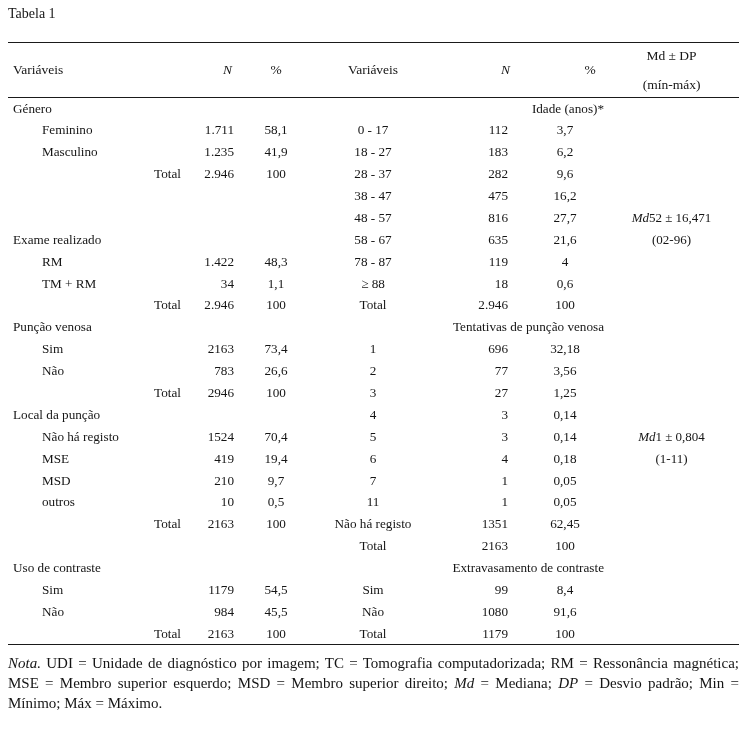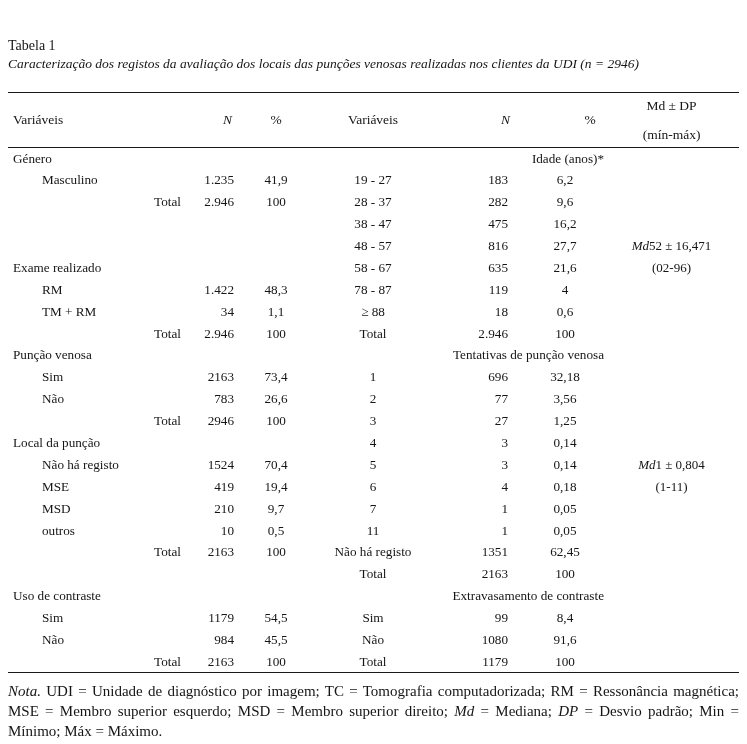--- a/index.html
+++ b/index.html
@@ -1,19 +1,19 @@
 <!DOCTYPE html>
 <html><head>
 <meta charset="utf-8">
 <style>
   html,body{margin:0;padding:0;background:#fff;}
   body{color:#151515;font-family:"Liberation Serif","DejaVu Serif",serif;
        -webkit-font-smoothing:antialiased;}
   .page{width:747px;height:744px;box-sizing:border-box;padding:5px 8px 0 8px;overflow:hidden;}
-  .title{font-size:14px;line-height:18px;margin-top:32px;}
+  .title{font-size:14px;line-height:18px;}
   .caption{font-size:13.5px;font-style:italic;line-height:18px;}
   table.stats{border-collapse:collapse;table-layout:fixed;width:731px;margin-top:19px;
       border-top:1.6px solid #1a1a1a;border-bottom:1.6px solid #1a1a1a;}
   thead tr{height:55px;border-bottom:1.4px solid #1a1a1a;}
   th{font-weight:normal;font-size:13.5px;vertical-align:middle;padding:0;}
   .h-lbl{text-align:left;padding-left:5px;}
   .h-n{text-align:right;padding-right:12px;font-style:italic;}
   .h-pct{text-align:center;}
   .h-varR{text-align:center;}
   .h-nR{text-align:right;padding-right:16px;font-style:italic;}
@@ -35,21 +35,20 @@
   td.pctR{text-align:center;}
   td.md{text-align:center;font-size:13px;}
   td.md i,.note i{font-style:italic;}
   .note{width:731px;font-size:15px;line-height:20px;margin-top:8px;text-align:justify;}
 </style>
 </head>
 <body>
 
 <div class="page">
   <div class="title">Tabela 1</div>
-  <div class="caption">Caracterização dos registos da avaliação dos locais das punções venosas realizadas nos clientes da UDI (n = 2946)</div>
 
   <table class="stats">
     <colgroup>
       <col style="width:140px">
         <col style="width:36px">
         <col style="width:60px">
         <col style="width:64px">
       <col style="width:130px">
         <col style="width:88px">
         <col style="width:78px">
@@ -71,25 +70,35 @@
     </thead>
     <tbody id="tbody">
         <tr>
           <td class="sec" colspan="2">Género</td>
           <td class="numL"></td>
           <td class="pctL"></td>
           <td class="rsec" colspan="3">Idade (anos)*</td>
           <td class="md"></td>
         </tr>
         <tr>
+          <td class="lbl">Feminino</td>
+          <td class="tot"></td>
+          <td class="numL">1.711</td>
+          <td class="pctL">58,1</td>
+          <td class="rlbl">0 - 17</td>
+          <td class="numR">112</td>
+          <td class="pctR">3,7</td>
+          <td class="md"></td>
+        </tr>
+        <tr>
           <td class="lbl">Masculino</td>
           <td class="tot"></td>
           <td class="numL">1.235</td>
           <td class="pctL">41,9</td>
-          <td class="rlbl">19 - 27</td>
+          <td class="rlbl">18 - 27</td>
           <td class="numR">183</td>
           <td class="pctR">6,2</td>
           <td class="md"></td>
         </tr>
         <tr>
           <td class="lbl"></td>
           <td class="tot">Total</td>
           <td class="numL">2.946</td>
           <td class="pctL">100</td>
           <td class="rlbl">28 - 37</td>

